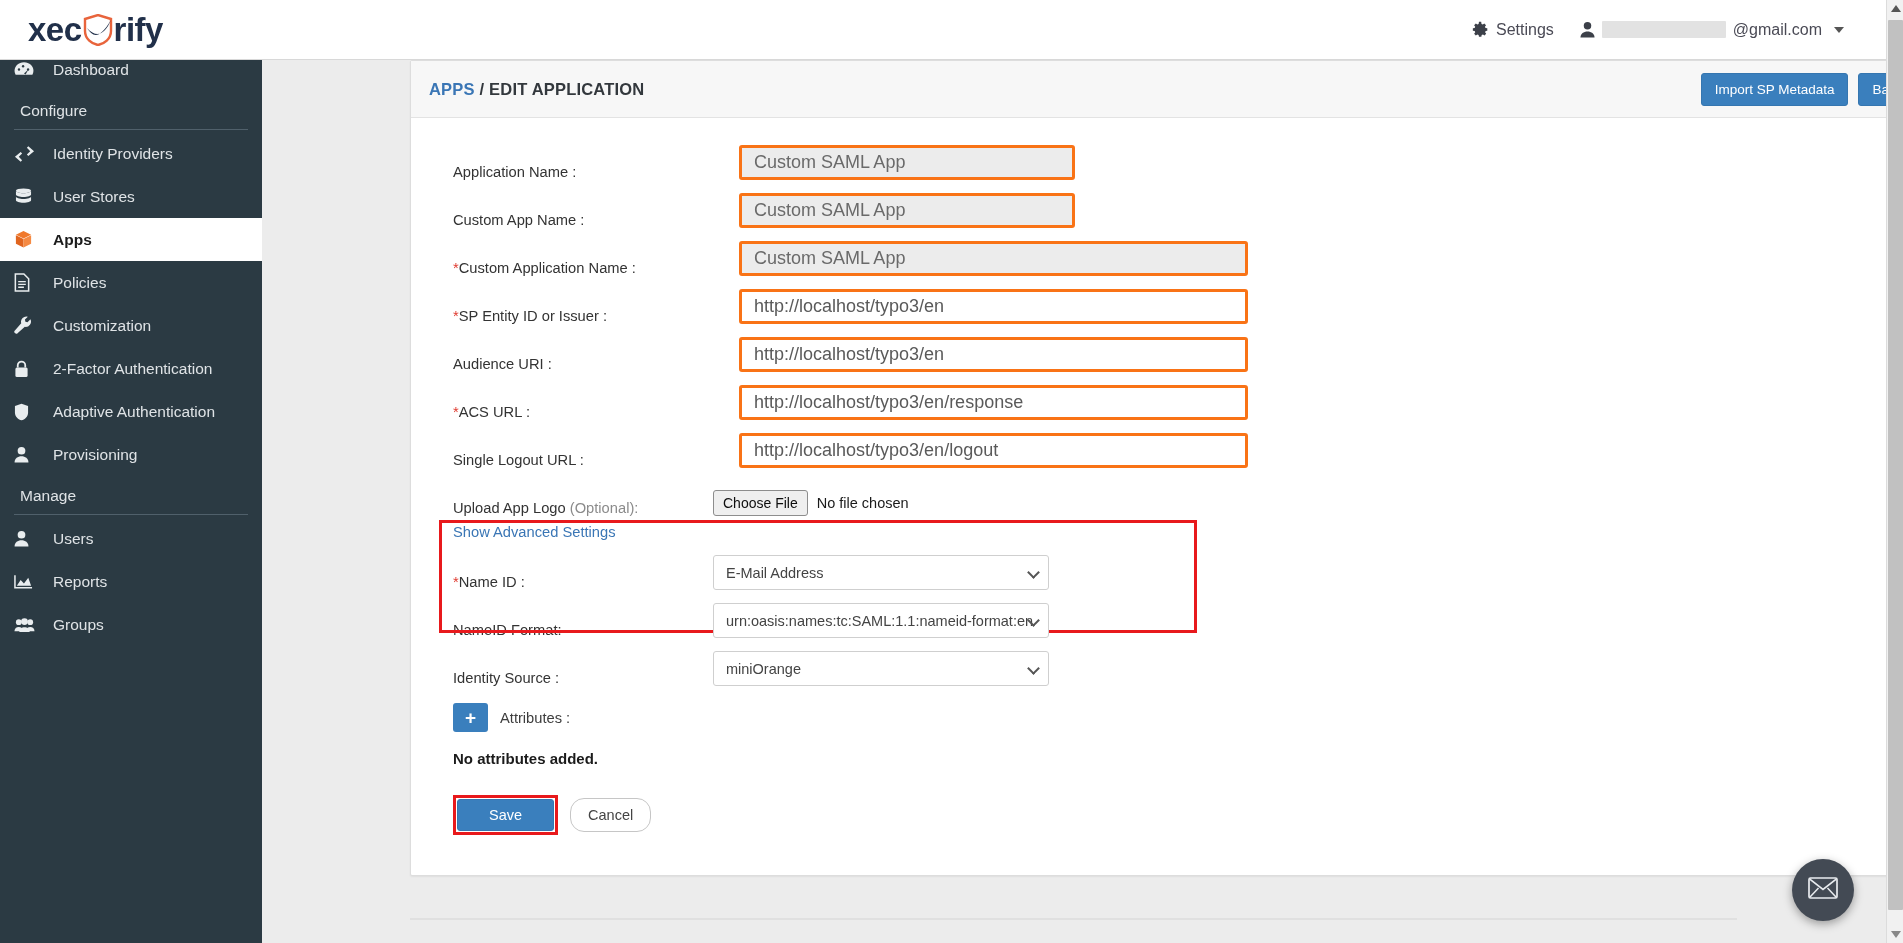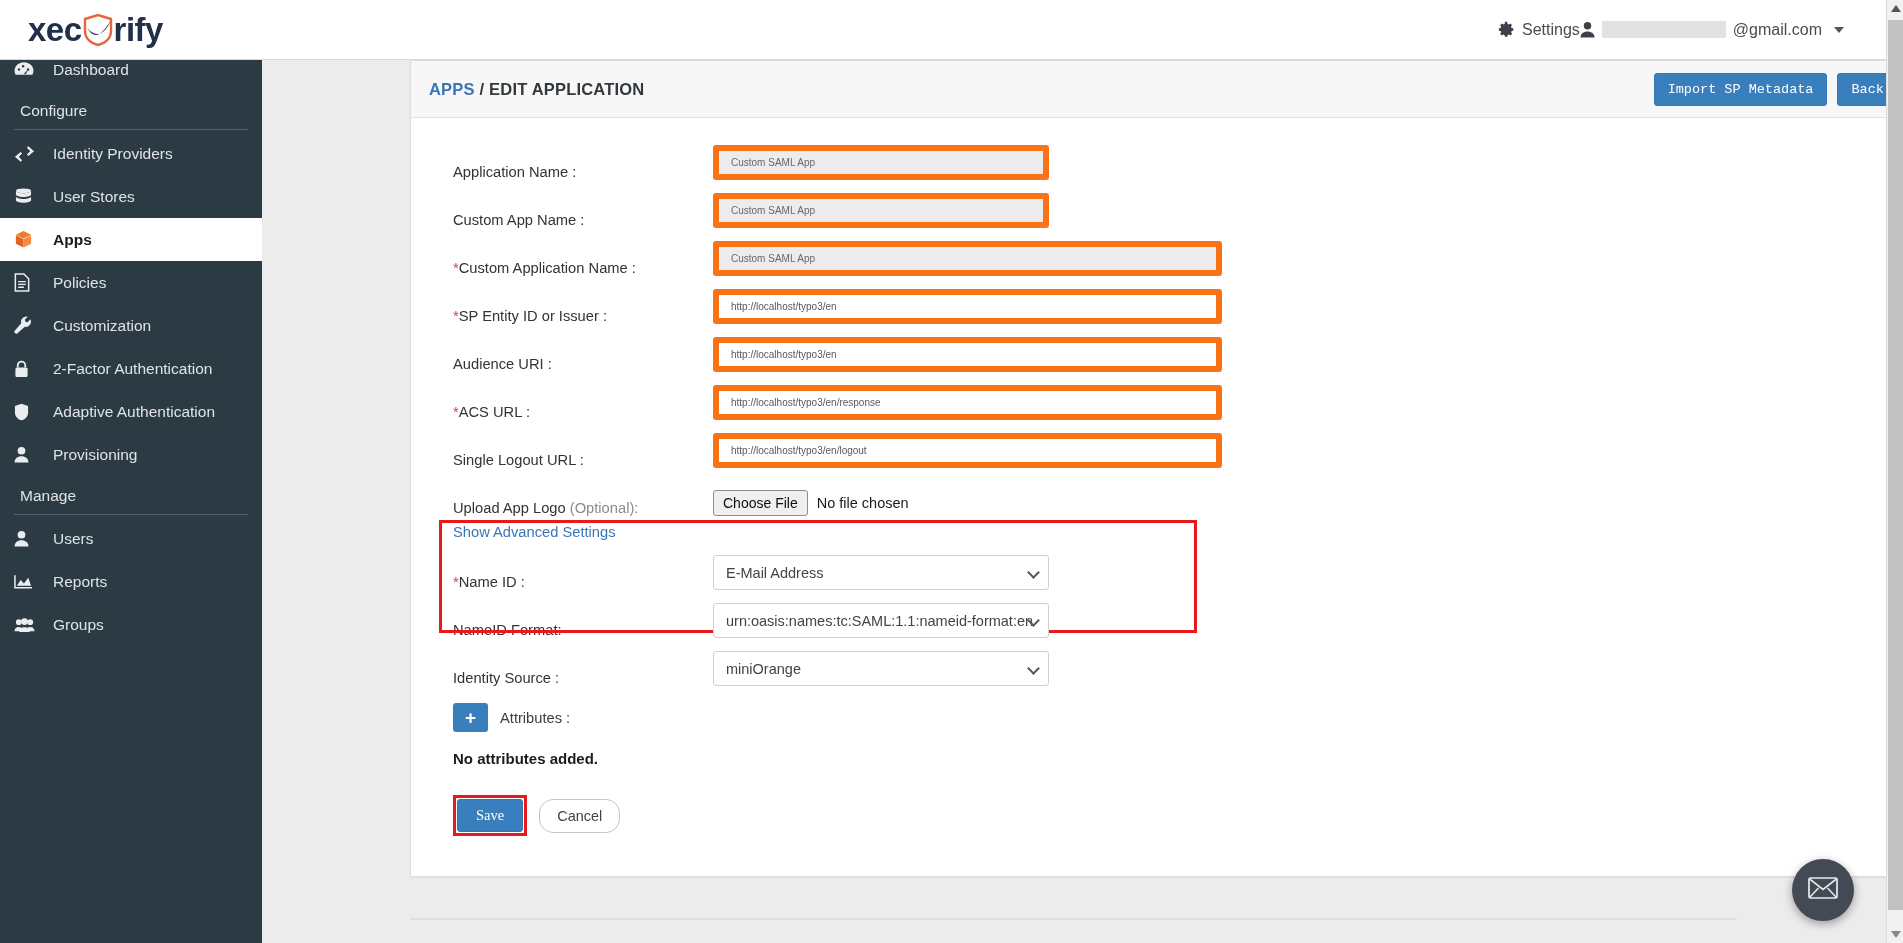--- a/index.html
+++ b/index.html
@@ -17,21 +17,21 @@
     display: flex; align-items: center; z-index: 5;
   }
   .brand { margin-left: 28px; display: flex; align-items: center; }
   .brand-text {
     font-size: 33px; font-weight: bold; color: #21304a;
     letter-spacing: -0.5px; line-height: 1; display: flex; align-items: center;
   }
   .brand-shield { width: 30px; height: 32px; position: relative; margin: 0 1px; display:inline-block; }
   .topbar-right {
     margin-left: auto; display: flex; align-items: center;
-    margin-right: 42px; font-size: 16px; color: #4a4a55;
+    gap: 26px; margin-right: 42px; font-size: 16px; color: #4a4a55;
   }
   .tb-item { display: flex; align-items: center; gap: 7px; cursor: pointer; }
   .gear { width: 17px; height: 17px; display:inline-block; }
   .usericon { width: 15px; height: 17px; display:inline-block; }
   .redacted {
     display: inline-block; width: 124px; height: 17px;
     background: #e2e2e2; vertical-align: -3px; border-radius: 1px;
   }
   .caret-dn {
     width: 0; height: 0; border-left: 5px solid transparent;
@@ -71,35 +71,36 @@
   .card-head {
     height: 57px; background: #f7f7f7; border-bottom: 1px solid #e3e3e3;
     display: flex; align-items: center; padding: 0 16px 0 18px;
   }
   .crumb { font-size: 16.5px; font-weight: bold; color: #33383d; letter-spacing: .2px; }
   .crumb .apps { color: #3a76b5; }
   .head-btns { margin-left: auto; display: flex; gap: 10px; }
   .btn-blue {
     background: #3a7fbd; color: #fff; border: 1px solid #3576b0;
     font-size: 13.5px; padding: 8px 13px; border-radius: 3px; cursor: pointer;
-    font-family: Liberation Mono, monospace; white-space: nowrap;
+    font-family: Liberation Sans, sans-serif; white-space: nowrap;
   }
   .card-body { padding: 22px 0 40px 0; position: relative; }
 
   .row { display: flex; align-items: flex-end; margin-bottom: 8px; height: 40px; }
   .lbl {
     width: 302px; min-width: 302px; padding-left: 42px;
     font-size: 14.7px; color: #333; }
   .req { color: #e03a2f; }
   .optional { color: #8b8b8b; }
   .fld {
-    height: 35px; border: 6px solid #f97316; border-radius: 3px;
-    background: #fff; font-size: 10px; color: #5a5a5a;
+    height: 35px; border: 3px solid #f97316; border-radius: 3px;
+    background: #fff; font-size: 18px; color: #5a5a5a;
     padding: 0 12px; display: flex; align-items: center;
     font-family: "Liberation Sans", sans-serif;
+    margin-left: 26px;
   }
   .fld.disabled { background: #ececec; color: #6a6a6a; }
   .w-short { width: 336px; }
   .w-long  { width: 509px; }
   .sel {
     width: 336px; height: 35px; border: 1px solid #cfcfcf; border-radius: 3px;
     background: #fff; font-size: 14.5px; color: #444; padding: 0 28px 0 12px;
     display: flex; align-items: center; position: relative; cursor: pointer;
     white-space: nowrap; overflow: hidden;
   }
@@ -132,22 +133,22 @@
     display: flex; align-items: center; justify-content: center; cursor: pointer;
   }
   .plusbtn .pl { color:#fff; font-size:19px; font-weight:bold; line-height:1; }
   .attr-lbl { font-size: 14.7px; color: #3d3d3d; margin-left: 12px; }
   .noattr { padding-left: 42px; font-size: 15px; font-weight: bold; color: #1b1b1b; margin-top: 18px; }
 
   .action-row { display: flex; align-items: center; padding-left: 42px; margin-top: 28px; gap: 12px; }
   .save-wrap { border: 3px solid #e8191c; padding: 1px; display: inline-flex; }
   .btn-save {
     background: #3a7fbd; color: #fff; border: 1px solid #3576b0; border-radius: 3px;
-    font-size: 14.5px; padding: 7px 18px; cursor: pointer;
-    font-family: Liberation Serif, serif;
+    font-size: 14.5px; padding: 7px 31px; cursor: pointer;
+    font-family: Liberation Sans, sans-serif;
   }
   .btn-cancel {
     background: #fff; color: #444; border: 1px solid #c6c6c6; border-radius: 14px;
     font-size: 14.5px; padding: 8px 17px; cursor: pointer;
     font-family: "Liberation Sans", sans-serif;
   }
 
   .footer-rule {
     position: absolute; left: 148px; top: 870px; width: 1327px; height: 2px;
     background: #e0e0e0;

